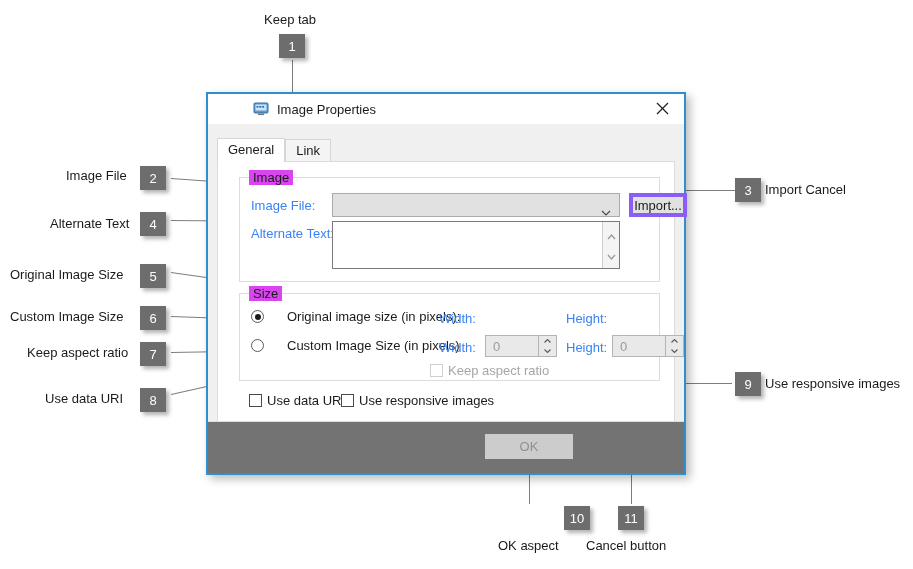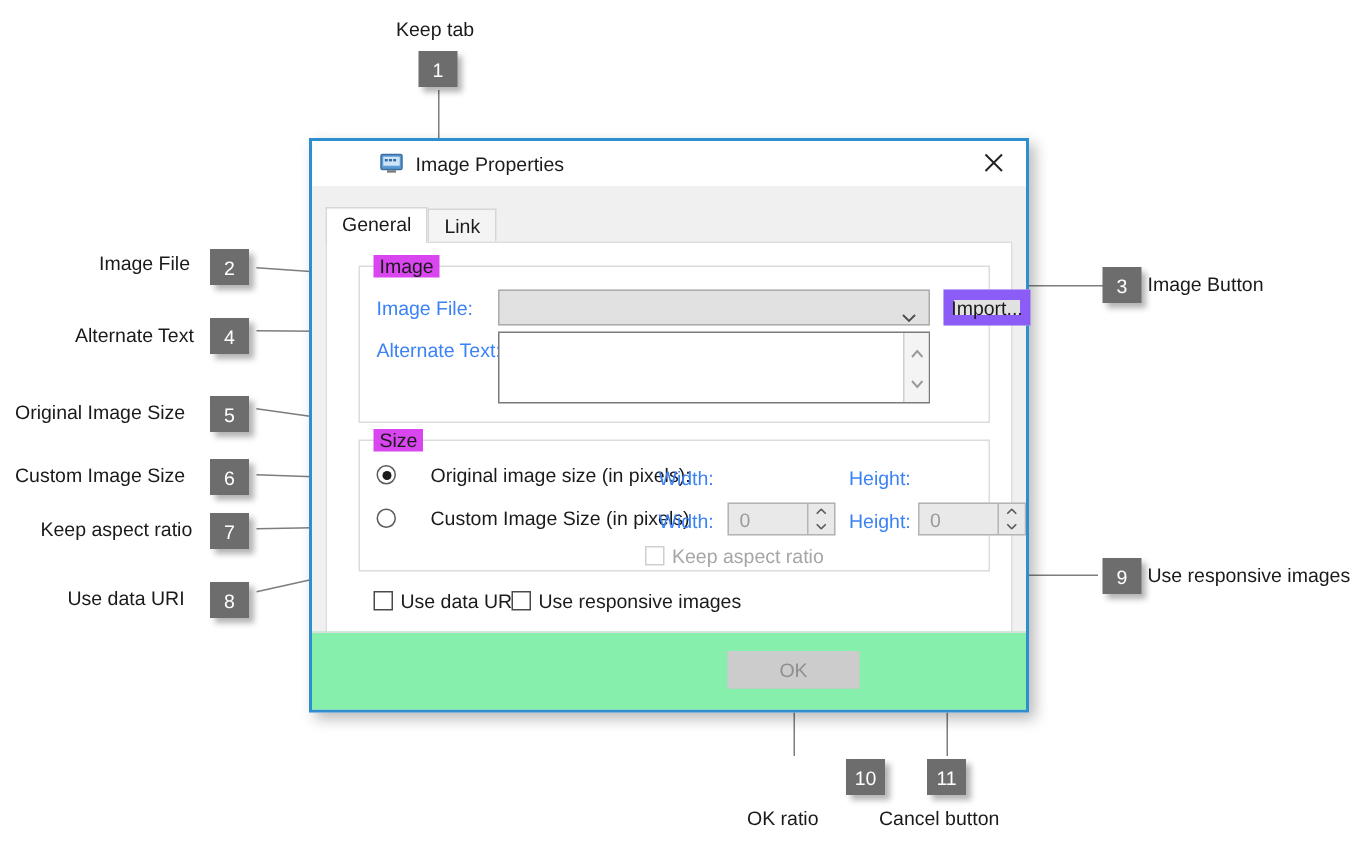--- a/index.html
+++ b/index.html
@@ -174,21 +174,21 @@
     justify-content: flex-end;
   }
   .combo .chev {
     margin-right: 8px;
     width: 10px;
     height: 6px;
   }
   .btn {
     position: absolute;
     background: #e1e1e1;
-    border: 7px solid #8b5cf6;
+    border: 4px solid #8b5cf6;
     box-sizing: border-box;
     font-size: 13px;
     color: #1b1b1b;
     display: flex;
     align-items: center;
     justify-content: center;
     font-family: "Liberation Sans", sans-serif;
   }
   .textarea {
     position: absolute;
@@ -300,21 +300,21 @@
     color: #a6a6a6;
   }
 
   
   .footer {
     position: absolute;
     left: 0;
     right: 0;
     bottom: 0;
     height: 51px;
-    background: #86efac;
+    background: #737373;
     border-top: 1px solid #dedede;
   }
   .footer-btn {
     position: absolute;
     top: 12px;
     width: 88px;
     height: 25px;
     font-size: 13px;
     display: flex;
     align-items: center;
@@ -354,42 +354,42 @@
   <div class="leader-v" style="left:529px; top:455px; height:49px;"></div>
   <div class="leader-v" style="left:631px; top:455px; height:49px;"></div>
 
   <div class="callout-label" style="left:264px; top:12px;">Keep tab</div>
   <div class="badge" style="left:279px; top:34px;">1</div>
 
   <div class="callout-label" style="left:66px; top:168px;">Image File</div>
   <div class="badge" style="left:140px; top:166px;">2</div>
 
   <div class="badge" style="left:735px; top:178px;">3</div>
-  <div class="callout-label" style="left:765px; top:182px;">Image Button</div>
+  <div class="callout-label" style="left:765px; top:182px;">Import Cancel</div>
 
   <div class="callout-label" style="left:50px; top:216px;">Alternate Text</div>
   <div class="badge" style="left:140px; top:212px;">4</div>
 
   <div class="callout-label" style="left:10px; top:267px;">Original Image Size</div>
   <div class="badge" style="left:140px; top:264px;">5</div>
 
   <div class="callout-label" style="left:10px; top:309px;">Custom Image Size</div>
   <div class="badge" style="left:140px; top:306px;">6</div>
 
   <div class="callout-label" style="left:27px; top:345px;">Keep aspect ratio</div>
   <div class="badge" style="left:140px; top:342px;">7</div>
 
   <div class="callout-label" style="left:45px; top:391px;">Use data URI</div>
   <div class="badge" style="left:140px; top:388px;">8</div>
 
   <div class="badge" style="left:735px; top:372px;">9</div>
   <div class="callout-label" style="left:765px; top:376px;">Use responsive images</div>
 
   <div class="badge" style="left:516px; top:506px;margin-left:48px;">10</div>
-  <div class="callout-label" style="left:498px; top:538px;">OK ratio</div>
+  <div class="callout-label" style="left:498px; top:538px;">OK aspect</div>
 
   <div class="badge" style="left:618px; top:506px;">11</div>
   <div class="callout-label" style="left:586px; top:538px;">Cancel button</div>
 
   <div id="dialog">
 
     <div class="titlebar">
       <span class="title-icon">
         <svg width="16" height="16" viewBox="0 0 16 16">
           <rect x="1" y="2" width="14" height="10" rx="1" fill="#5b9bd5" stroke="#3a6f9f" stroke-width="1"></rect>

